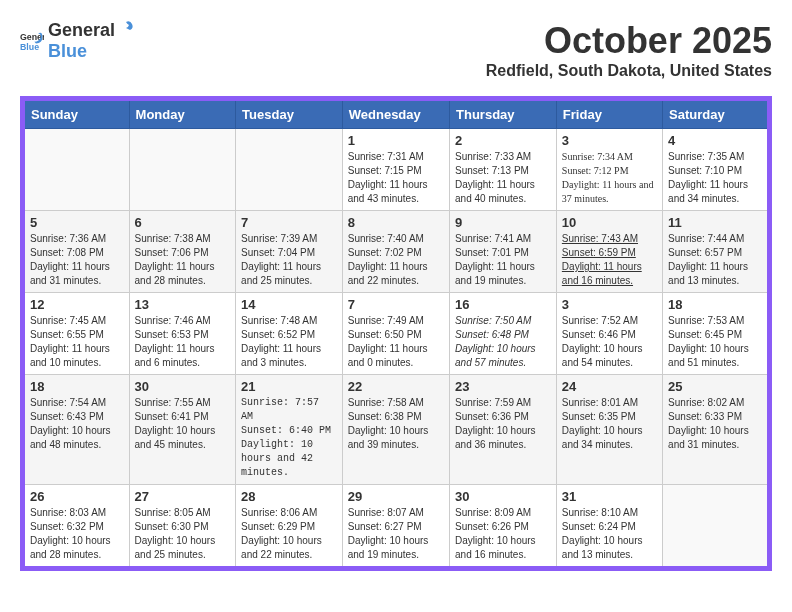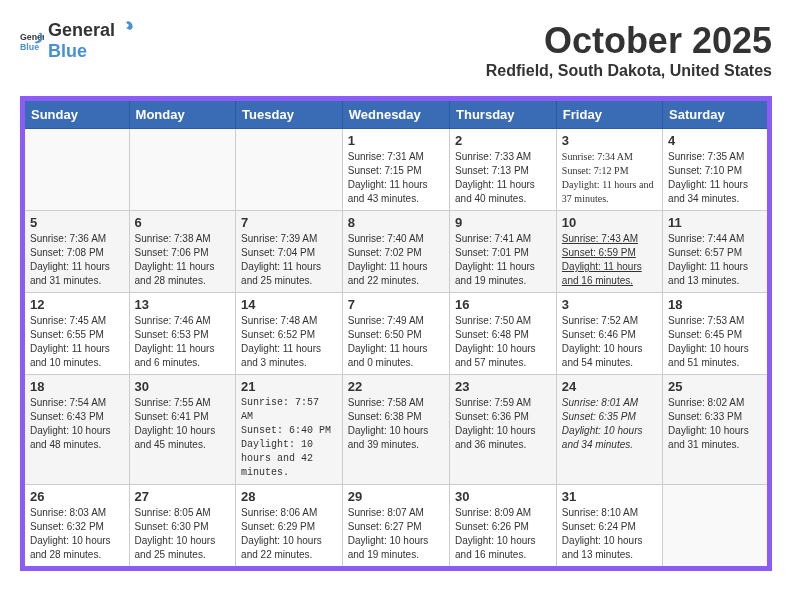--- a/index.html
+++ b/index.html
@@ -225,21 +225,21 @@
 Daylight: 11 hours and 3 minutes.</div>
         </td>
         <td>
           <span class="day-num">7</span>
           <div class="day-info" style="white-space: pre-line;">Sunrise: 7:49 AM
 Sunset: 6:50 PM
 Daylight: 11 hours and 0 minutes.</div>
         </td>
         <td>
           <span class="day-num">16</span>
-          <div class="day-info" style="white-space: pre-line;">Sunrise: 7:50 AM
+          <div class="day-info" style="white-space: pre-line; font-style: italic;">Sunrise: 7:50 AM
 Sunset: 6:48 PM
 Daylight: 10 hours and 57 minutes.</div>
         </td>
         <td>
           <span class="day-num">3</span>
           <div class="day-info" style="white-space: pre-line;">Sunrise: 7:52 AM
 Sunset: 6:46 PM
 Daylight: 10 hours and 54 minutes.</div>
         </td>
         <td>
@@ -275,21 +275,21 @@
 Daylight: 10 hours and 39 minutes.</div>
         </td>
         <td>
           <span class="day-num">23</span>
           <div class="day-info" style="white-space: pre-line;">Sunrise: 7:59 AM
 Sunset: 6:36 PM
 Daylight: 10 hours and 36 minutes.</div>
         </td>
         <td>
           <span class="day-num">24</span>
-          <div class="day-info" style="white-space: pre-line; font-style: italic;">Sunrise: 8:01 AM
+          <div class="day-info" style="white-space: pre-line;">Sunrise: 8:01 AM
 Sunset: 6:35 PM
 Daylight: 10 hours and 34 minutes.</div>
         </td>
         <td>
           <span class="day-num">25</span>
           <div class="day-info" style="white-space: pre-line;">Sunrise: 8:02 AM
 Sunset: 6:33 PM
 Daylight: 10 hours and 31 minutes.</div>
         </td>
       </tr>

